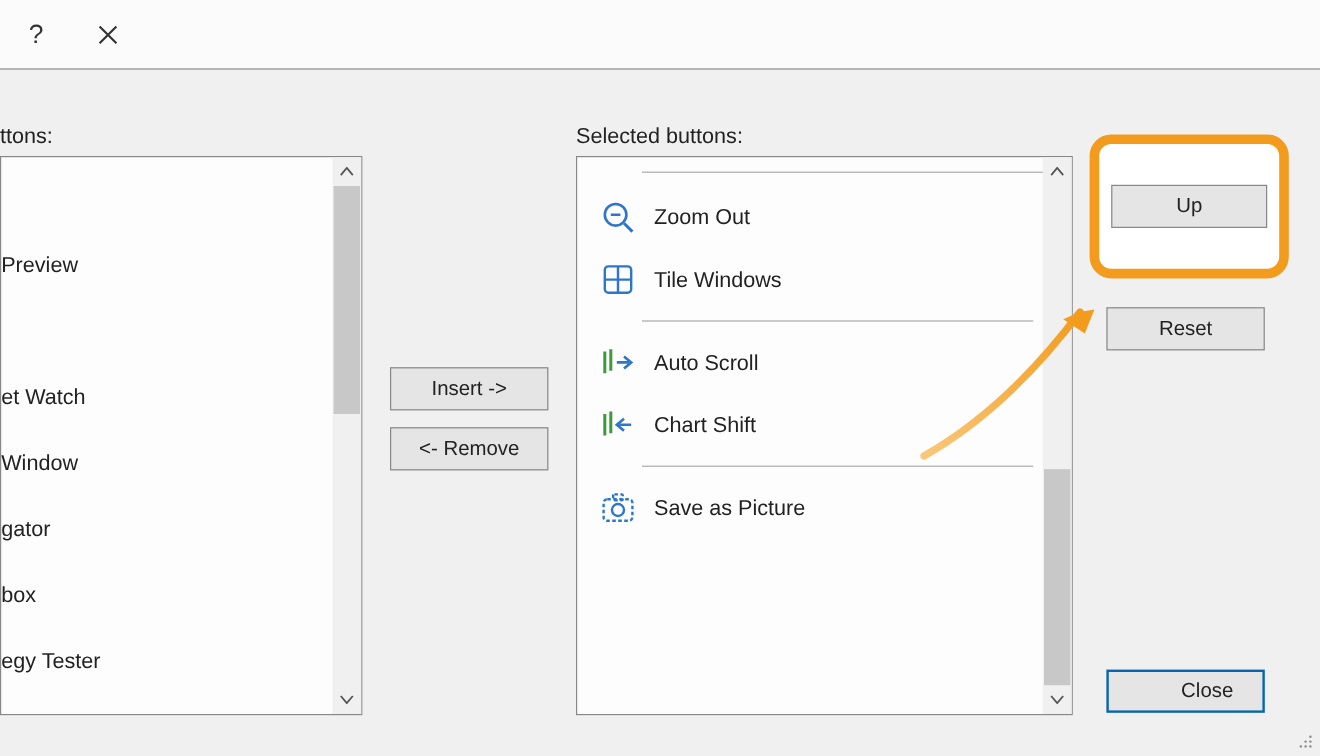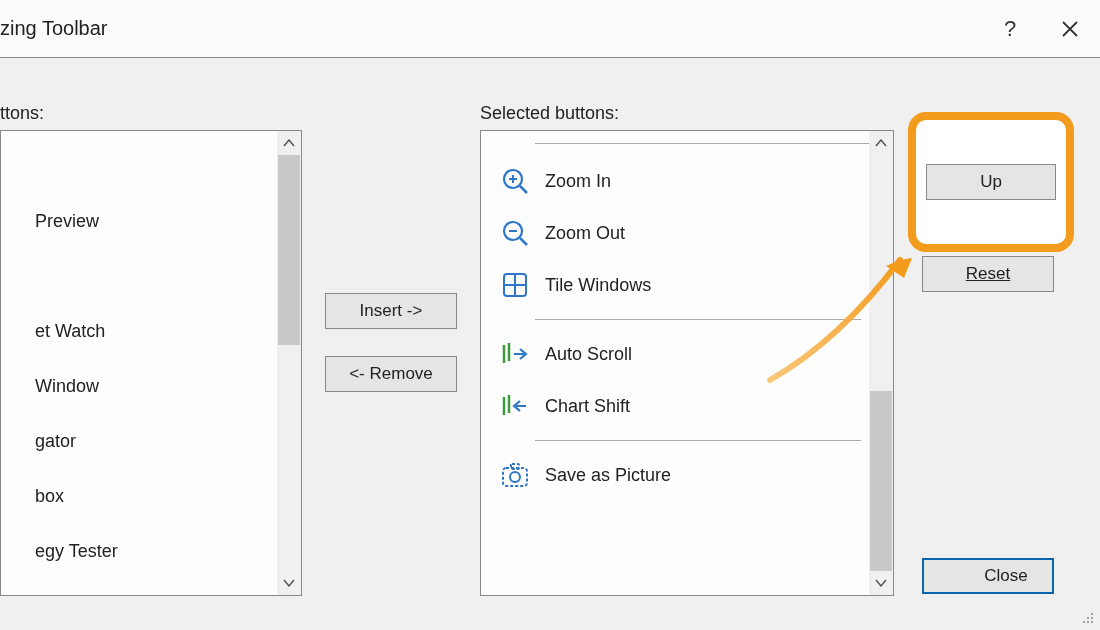--- a/index.html
+++ b/index.html
@@ -96,21 +96,20 @@
     }
     .listbox.avail .list-items { padding-left: 0; }
     .avail-item {
       height: 55px;
       display: flex;
       align-items: center;
       padding-left: 0;
       font-size: 18px;
       color: #222;
       cursor: pointer;
-      margin-left: 34px;
     }
     .sel-item {
       height: 52px;
       display: flex;
       align-items: center;
       padding-left: 12px;
       font-size: 18px;
       color: #222;
       cursor: pointer;
       position: relative;
@@ -141,49 +140,49 @@
       height: 36px;
       background: #e5e5e5;
       border: 1px solid #888;
       display: flex;
       align-items: center;
       justify-content: center;
       font-size: 17px;
       color: #222;
       cursor: pointer;
     }
-    .mid-btn.insert { top: 235px; }
+    .mid-btn.insert { top: 248px; }
     .mid-btn.remove { top: 298px; }
     .right-btn {
       position: absolute;
       left: 922px;
       width: 132px;
       height: 36px;
       background: #e5e5e5;
       border: 1px solid #888;
       display: flex;
       align-items: center;
       justify-content: center;
       font-size: 17px;
       color: #222;
       cursor: pointer;
     }
-    .right-btn.reset { top: 198px; text-decoration: underline; }
+    .right-btn.reset { top: 198px; }
     .right-btn.close {
       top: 500px;
       border: 2px solid #0a64ad;
       background: #e5e5e5;
       padding-left: 36px;
     }
     .highlight-box {
       position: absolute;
       left: 908px;
       top: 54px;
       width: 166px;
-      height: 140px;
+      height: 120px;
       border: 8px solid #f29b1d;
       background: #fff;
       border-radius: 18px;
       display: flex;
       flex-direction: column;
       align-items: center;
       justify-content: center;
       gap: 10px;
       z-index: 10;
     }
@@ -213,21 +212,20 @@
       right: 4px; bottom: 4px;
       width: 20px; height: 20px;
     }
   </style>
 </head>
 <body>
 
 <div class="dialog">
 
   <div class="titlebar">
-    <div class="titlebar-title">zing Toolbar</div>
     <div class="titlebar-btn">?</div>
     <div class="titlebar-btn">
       <svg width="18" height="18" viewBox="0 0 18 18">
           <path d="M2 2 L16 16 M16 2 L2 16" stroke="#333" stroke-width="1.8"></path>
         </svg>
     </div>
   </div>
 
   <div class="content">
 
@@ -257,31 +255,20 @@
               <path d="M1 1 L6 7 L11 1" fill="none" stroke="#555" stroke-width="1.5"></path>
             </svg>
         </div>
       </div>
     </div>
 
     <div class="listbox sel">
       <div class="sel-top-sep"></div>
       <div class="list-items" style="padding-top:24px;">
 
-        <div class="sel-item">
-          <span class="icon-wrap">
-            <svg width="30" height="30" viewBox="0 0 30 30">
-                <circle cx="13" cy="13" r="9" fill="none" stroke="#2e77c8" stroke-width="2.2"></circle>
-                <line x1="20" y1="20" x2="27" y2="27" stroke="#2e77c8" stroke-width="2.5"></line>
-                <line x1="9" y1="13" x2="17" y2="13" stroke="#2e77c8" stroke-width="2"></line>
-                <line x1="13" y1="9" x2="13" y2="17" stroke="#2e77c8" stroke-width="2"></line>
-              </svg>
-          </span>
-          <span>Zoom In</span>
-        </div>
 
         <div class="sel-item">
           <span class="icon-wrap">
             <svg width="30" height="30" viewBox="0 0 30 30">
                 <circle cx="13" cy="13" r="9" fill="none" stroke="#2e77c8" stroke-width="2.2"></circle>
                 <line x1="20" y1="20" x2="27" y2="27" stroke="#2e77c8" stroke-width="2.5"></line>
                 <line x1="9" y1="13" x2="17" y2="13" stroke="#2e77c8" stroke-width="2"></line>
               </svg>
           </span>
           <span>Zoom Out</span>

